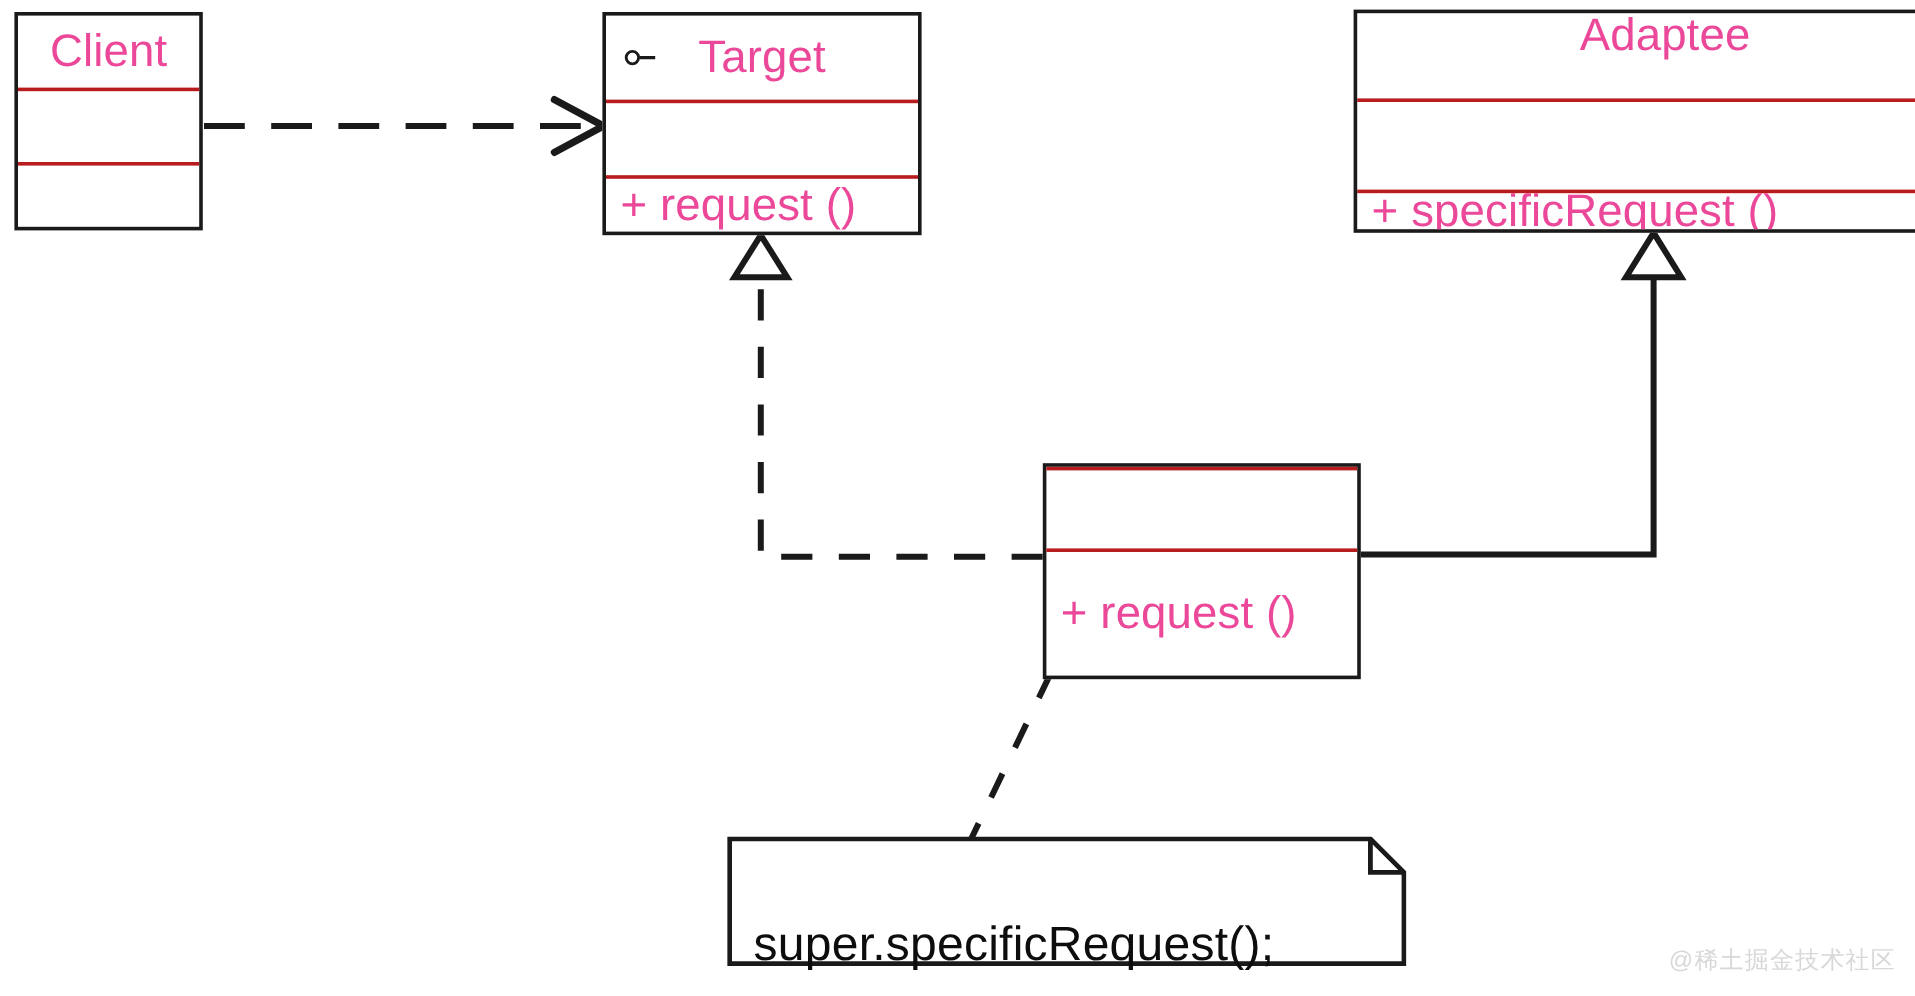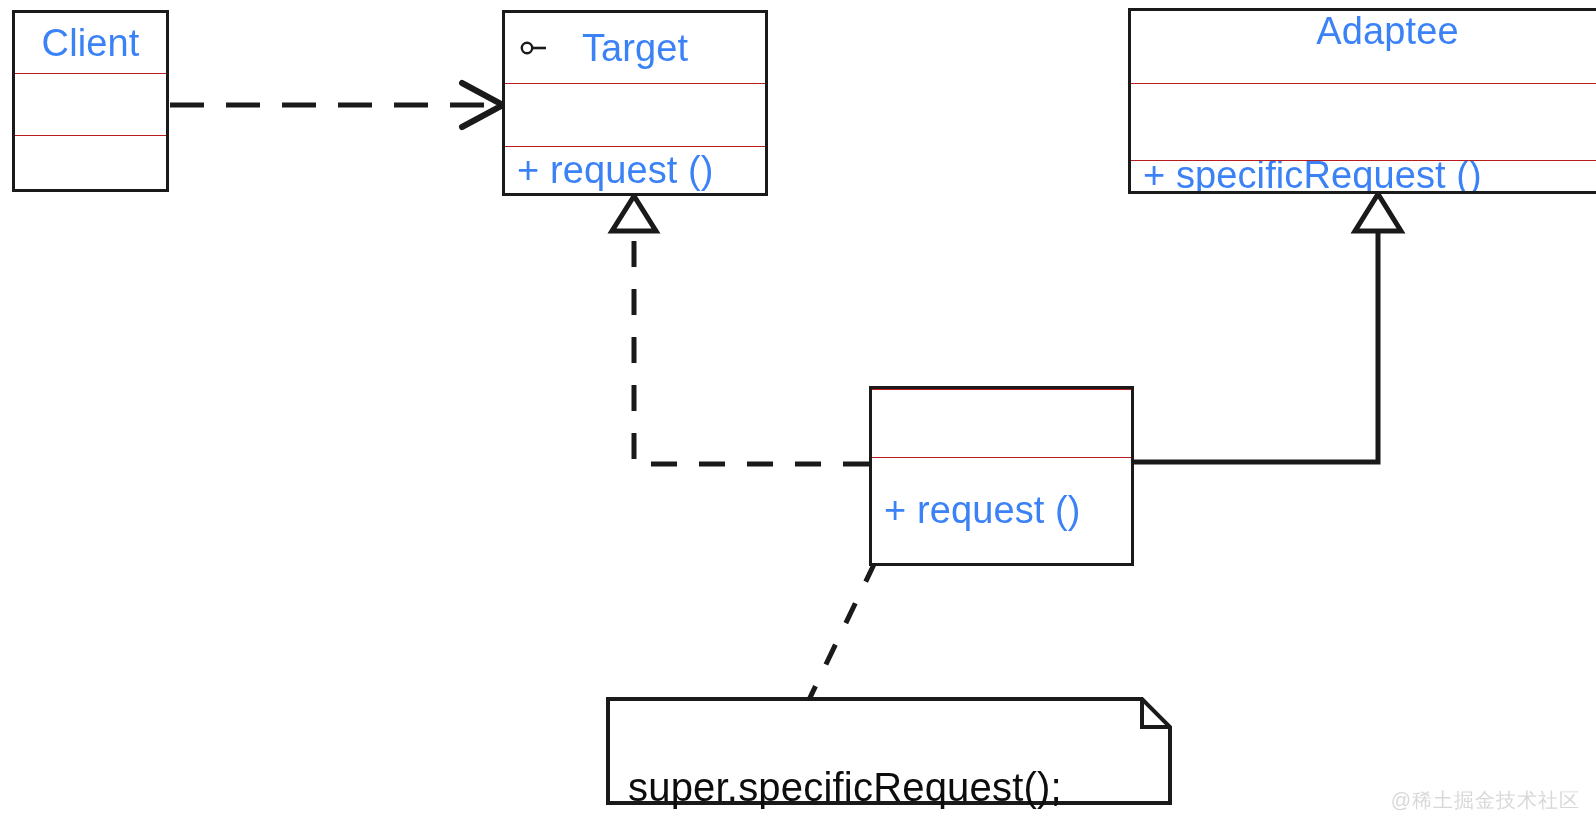--- a/index.html
+++ b/index.html
@@ -36,26 +36,26 @@
     border: 3px solid #1a1a1a;
     display: flex;
     flex-direction: column;
     z-index: 5;
   }
   .uml-row {
     box-sizing: border-box;
     display: flex;
     align-items: center;
     position: relative;
-    color: #3b82f6;
+    color: #ec4899;
     white-space: nowrap;
     overflow: hidden;
   }
   .uml-row.divider-top {
-    border-top: 1px solid #b91c1c;
+    border-top: 3px solid #b91c1c;
   }
   .row-name {
     justify-content: center;
     font-size: 38px;
     letter-spacing: 0.1px;
   }
   .row-attrs {
     justify-content: flex-start;
   }
   .row-ops {

